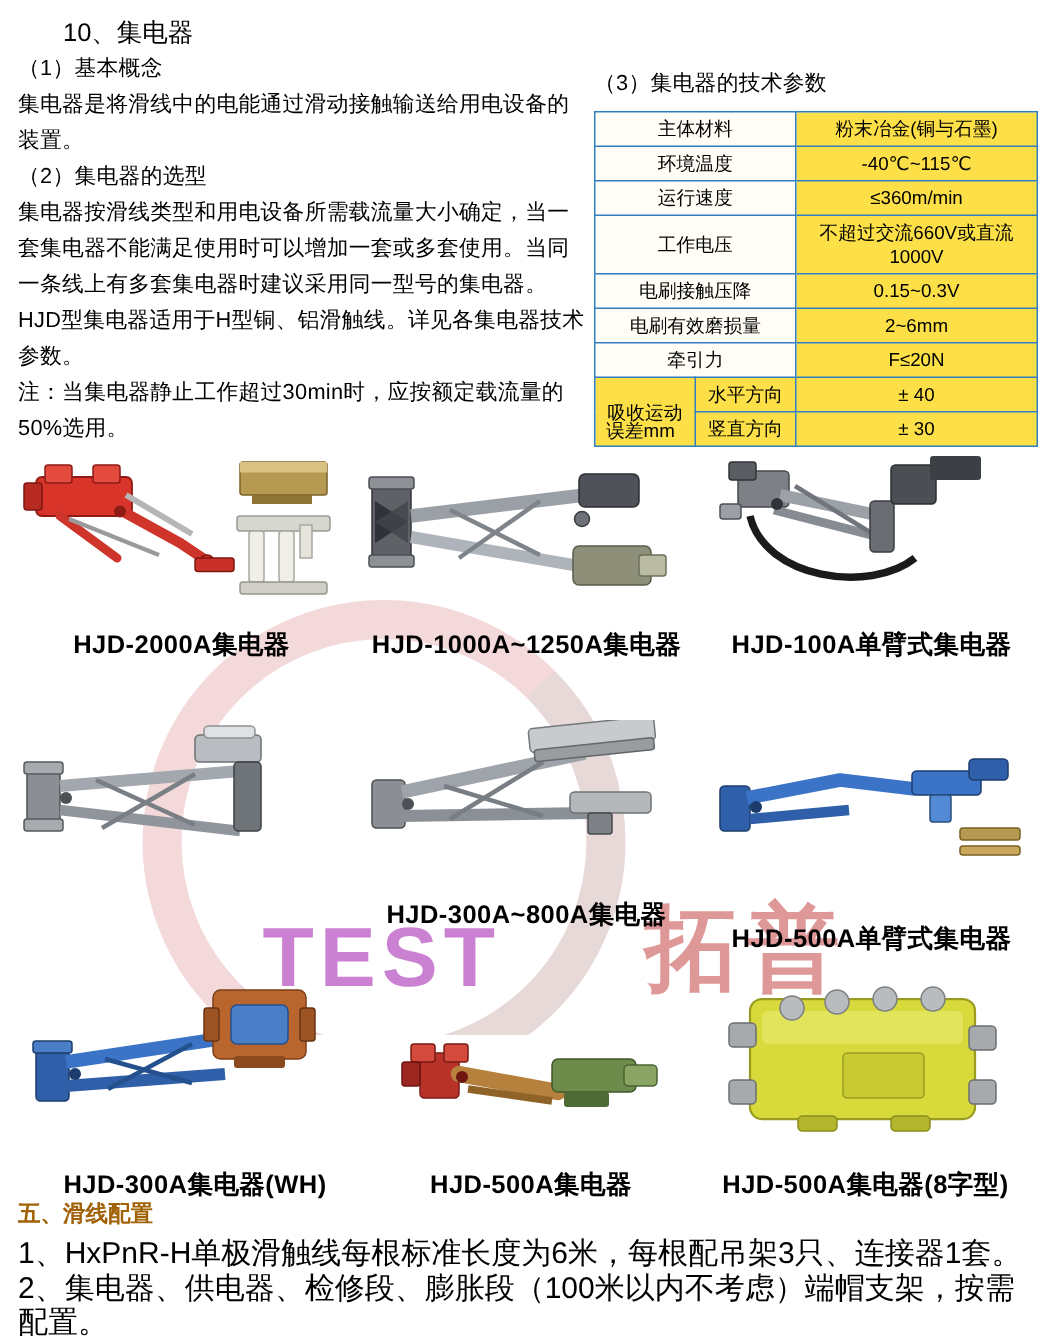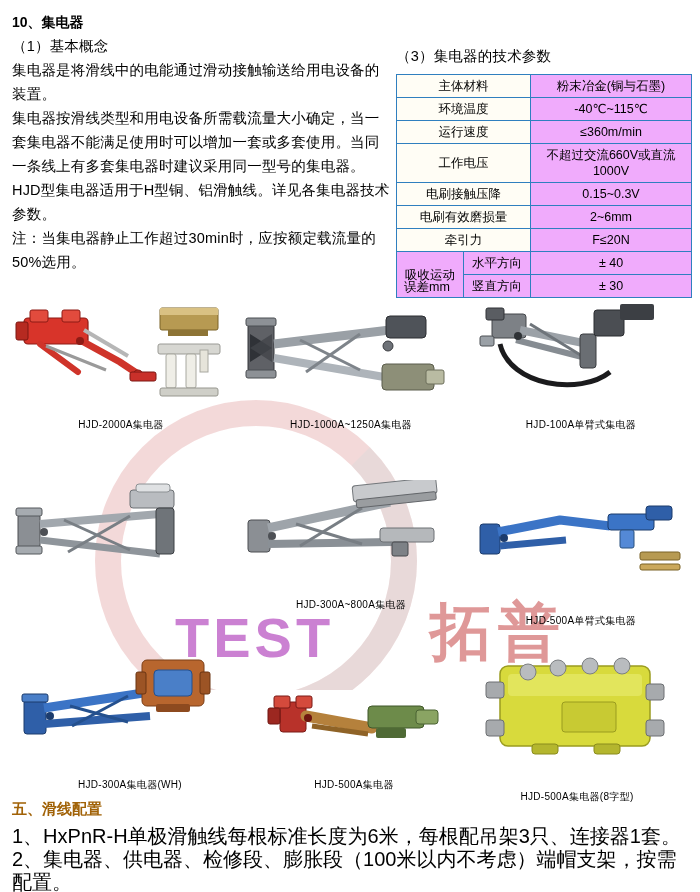--- a/index.html
+++ b/index.html
@@ -36,50 +36,50 @@
   }
   .wm-cn{
     position:absolute;left:430px;top:200px;
     font-size:62px;font-weight:bold;color:#b91c1c;opacity:.45;
     letter-spacing:6px;
   }
 
   
   .content{position:relative;z-index:2;}
   .heading{
-    font-size:14px;font-weight:bold;line-height:24px;
+    font-size:17px;font-weight:normal;line-height:24px;margin-left:30px;
   }
   .ptext{
     font-size:14.5px;line-height:24px;letter-spacing:.2px;
   }
   #left-col{position:absolute;left:12px;top:10px;width:380px;}
   #right-col{position:absolute;left:396px;top:44px;width:292px;}
 
   
   table.spec{
     border-collapse:collapse;width:296px;margin-top:6px;
     background:#fff;
   }
   table.spec td{
     border:1px solid #2f7fbf;
     font-size:12.5px;
     text-align:center;
     padding:3px 2px;
     height:16px;
     line-height:16px;
     color:#000;
-    background:#f0abfc;
+    background:#fde047;
   }
   table.spec td.lbl{width:104px;background:#fffdf5;}
   table.spec td.sublbl{width:62px;}
 
   
   .products{position:absolute;left:0;top:300px;width:700px;z-index:2;}
   .cap{
-    text-align:center;font-size:10px;font-weight:normal;
+    text-align:center;font-size:17px;font-weight:bold;
     letter-spacing:.3px;
   }
   .cell{position:absolute;}
   .imgbox{position:relative;}
 
   
   .bottom{position:absolute;left:12px;top:800px;width:676px;z-index:2;}
   .sec-title{color:#a16207;font-weight:bold;font-size:15px;margin-bottom:6px;}
   .bline{font-size:20px;line-height:23px;}
 
@@ -97,20 +97,21 @@
     <div class="wm-text">TEST</div>
     <div class="wm-cn">拓普</div>
   </div>
 
   <div class="content">
 
     <div id="left-col">
       <div class="heading">10、集电器</div>
       <div class="ptext">（1）基本概念</div>
       <div class="ptext">集电器是将滑线中的电能通过滑动接触输送给用电设备的装置。</div>
+      <div class="ptext">（2）集电器的选型</div>
       <div class="ptext">集电器按滑线类型和用电设备所需载流量大小确定，当一套集电器不能满足使用时可以增加一套或多套使用。当同一条线上有多套集电器时建议采用同一型号的集电器。HJD型集电器适用于H型铜、铝滑触线。详见各集电器技术参数。</div>
       <div class="ptext">注：当集电器静止工作超过30min时，应按额定载流量的50%选用。</div>
     </div>
 
     <div id="right-col">
       <div class="ptext">（3）集电器的技术参数</div>
       <table class="spec">
         <tbody>
           <tr>
             <td class="lbl" colspan="2">主体材料</td>
@@ -353,21 +354,21 @@
               <circle cx="160" cy="18" r="8" fill="#b9bcbf" stroke="#7c7f82"></circle>
               <rect x="24" y="34" width="18" height="16" rx="3" fill="#a7aaad" stroke="#6c6f72"></rect>
               <rect x="24" y="72" width="18" height="16" rx="3" fill="#a7aaad" stroke="#6c6f72"></rect>
               <rect x="184" y="36" width="18" height="16" rx="3" fill="#a7aaad" stroke="#6c6f72"></rect>
               <rect x="184" y="72" width="18" height="16" rx="3" fill="#a7aaad" stroke="#6c6f72"></rect>
               <rect x="70" y="96" width="26" height="10" rx="3" fill="#b4b62e" stroke="#8a8c1c"></rect>
               <rect x="132" y="96" width="26" height="10" rx="3" fill="#b4b62e" stroke="#8a8c1c"></rect>
             </g>
           </svg>
         </div>
-        <div class="cap" style="margin-top:16px;">HJD-500A集电器(8字型)</div>
+        <div class="cap" style="margin-top:4px;">HJD-500A集电器(8字型)</div>
       </div>
 
     </div>
 
     <div class="bottom">
       <div class="sec-title">五、滑线配置</div>
       <div class="bline">1、HxPnR-H单极滑触线每根标准长度为6米，每根配吊架3只、连接器1套。</div>
       <div class="bline">2、集电器、供电器、检修段、膨胀段（100米以内不考虑）端帽支架，按需配置。</div>
     </div>
 

